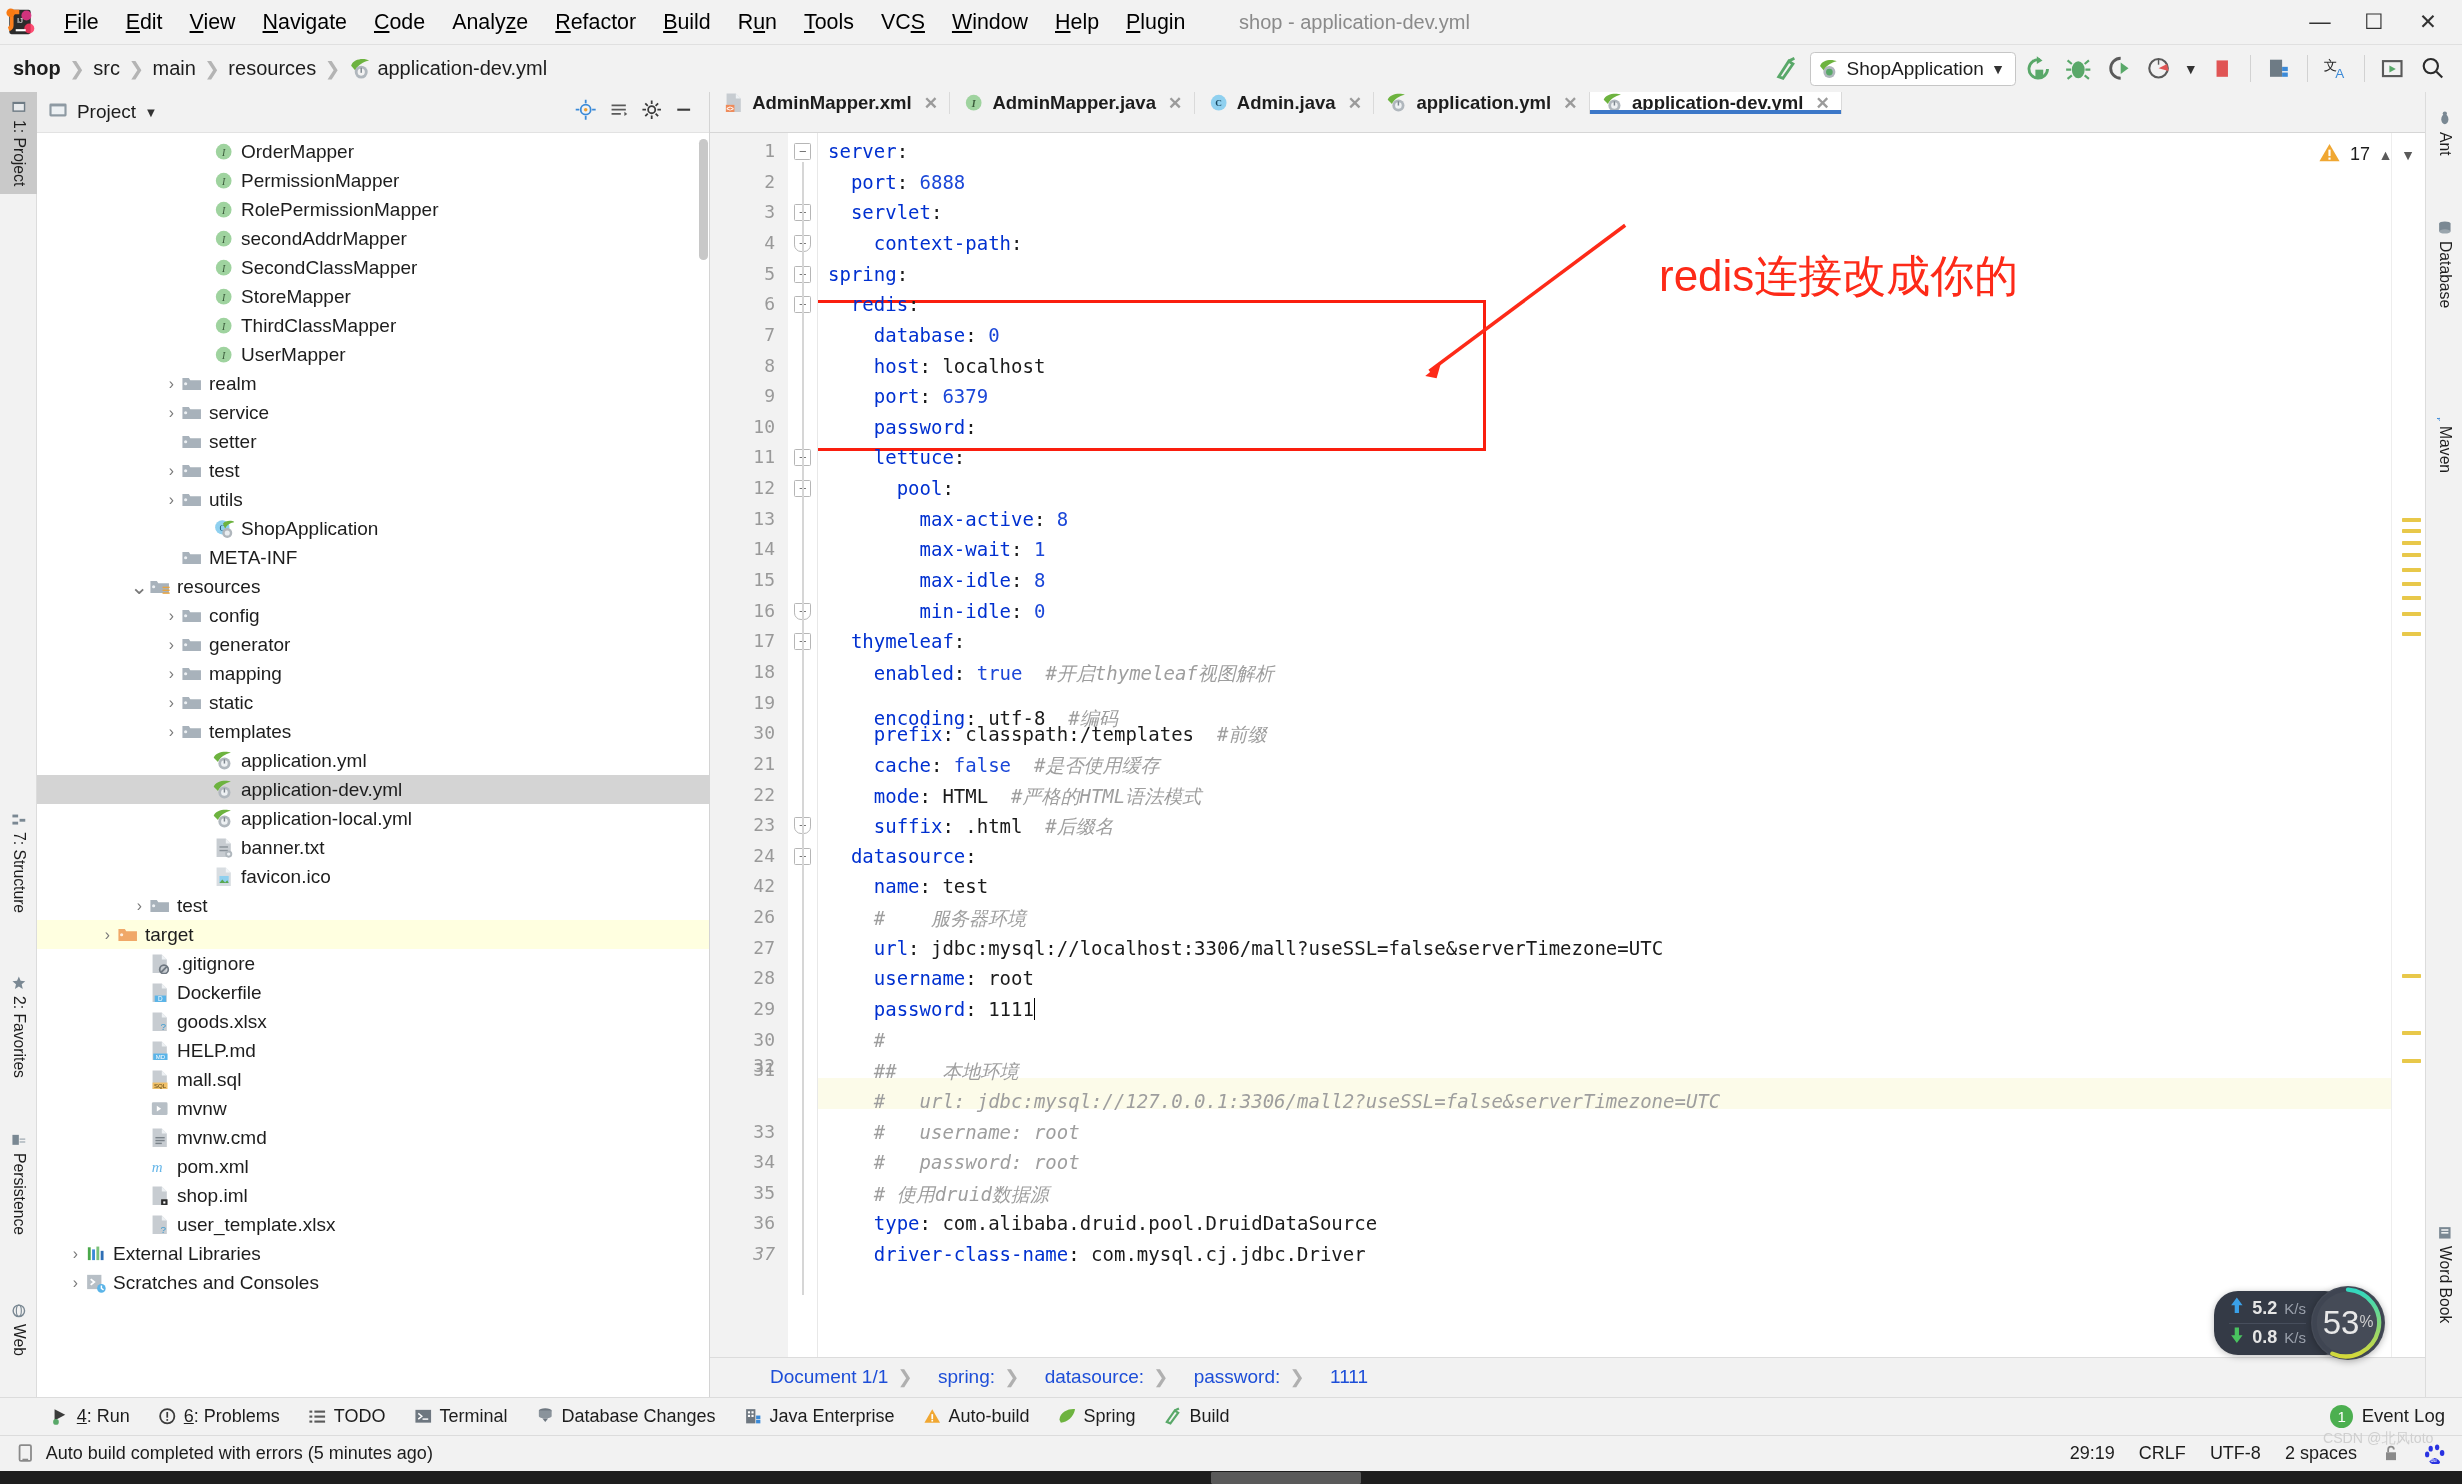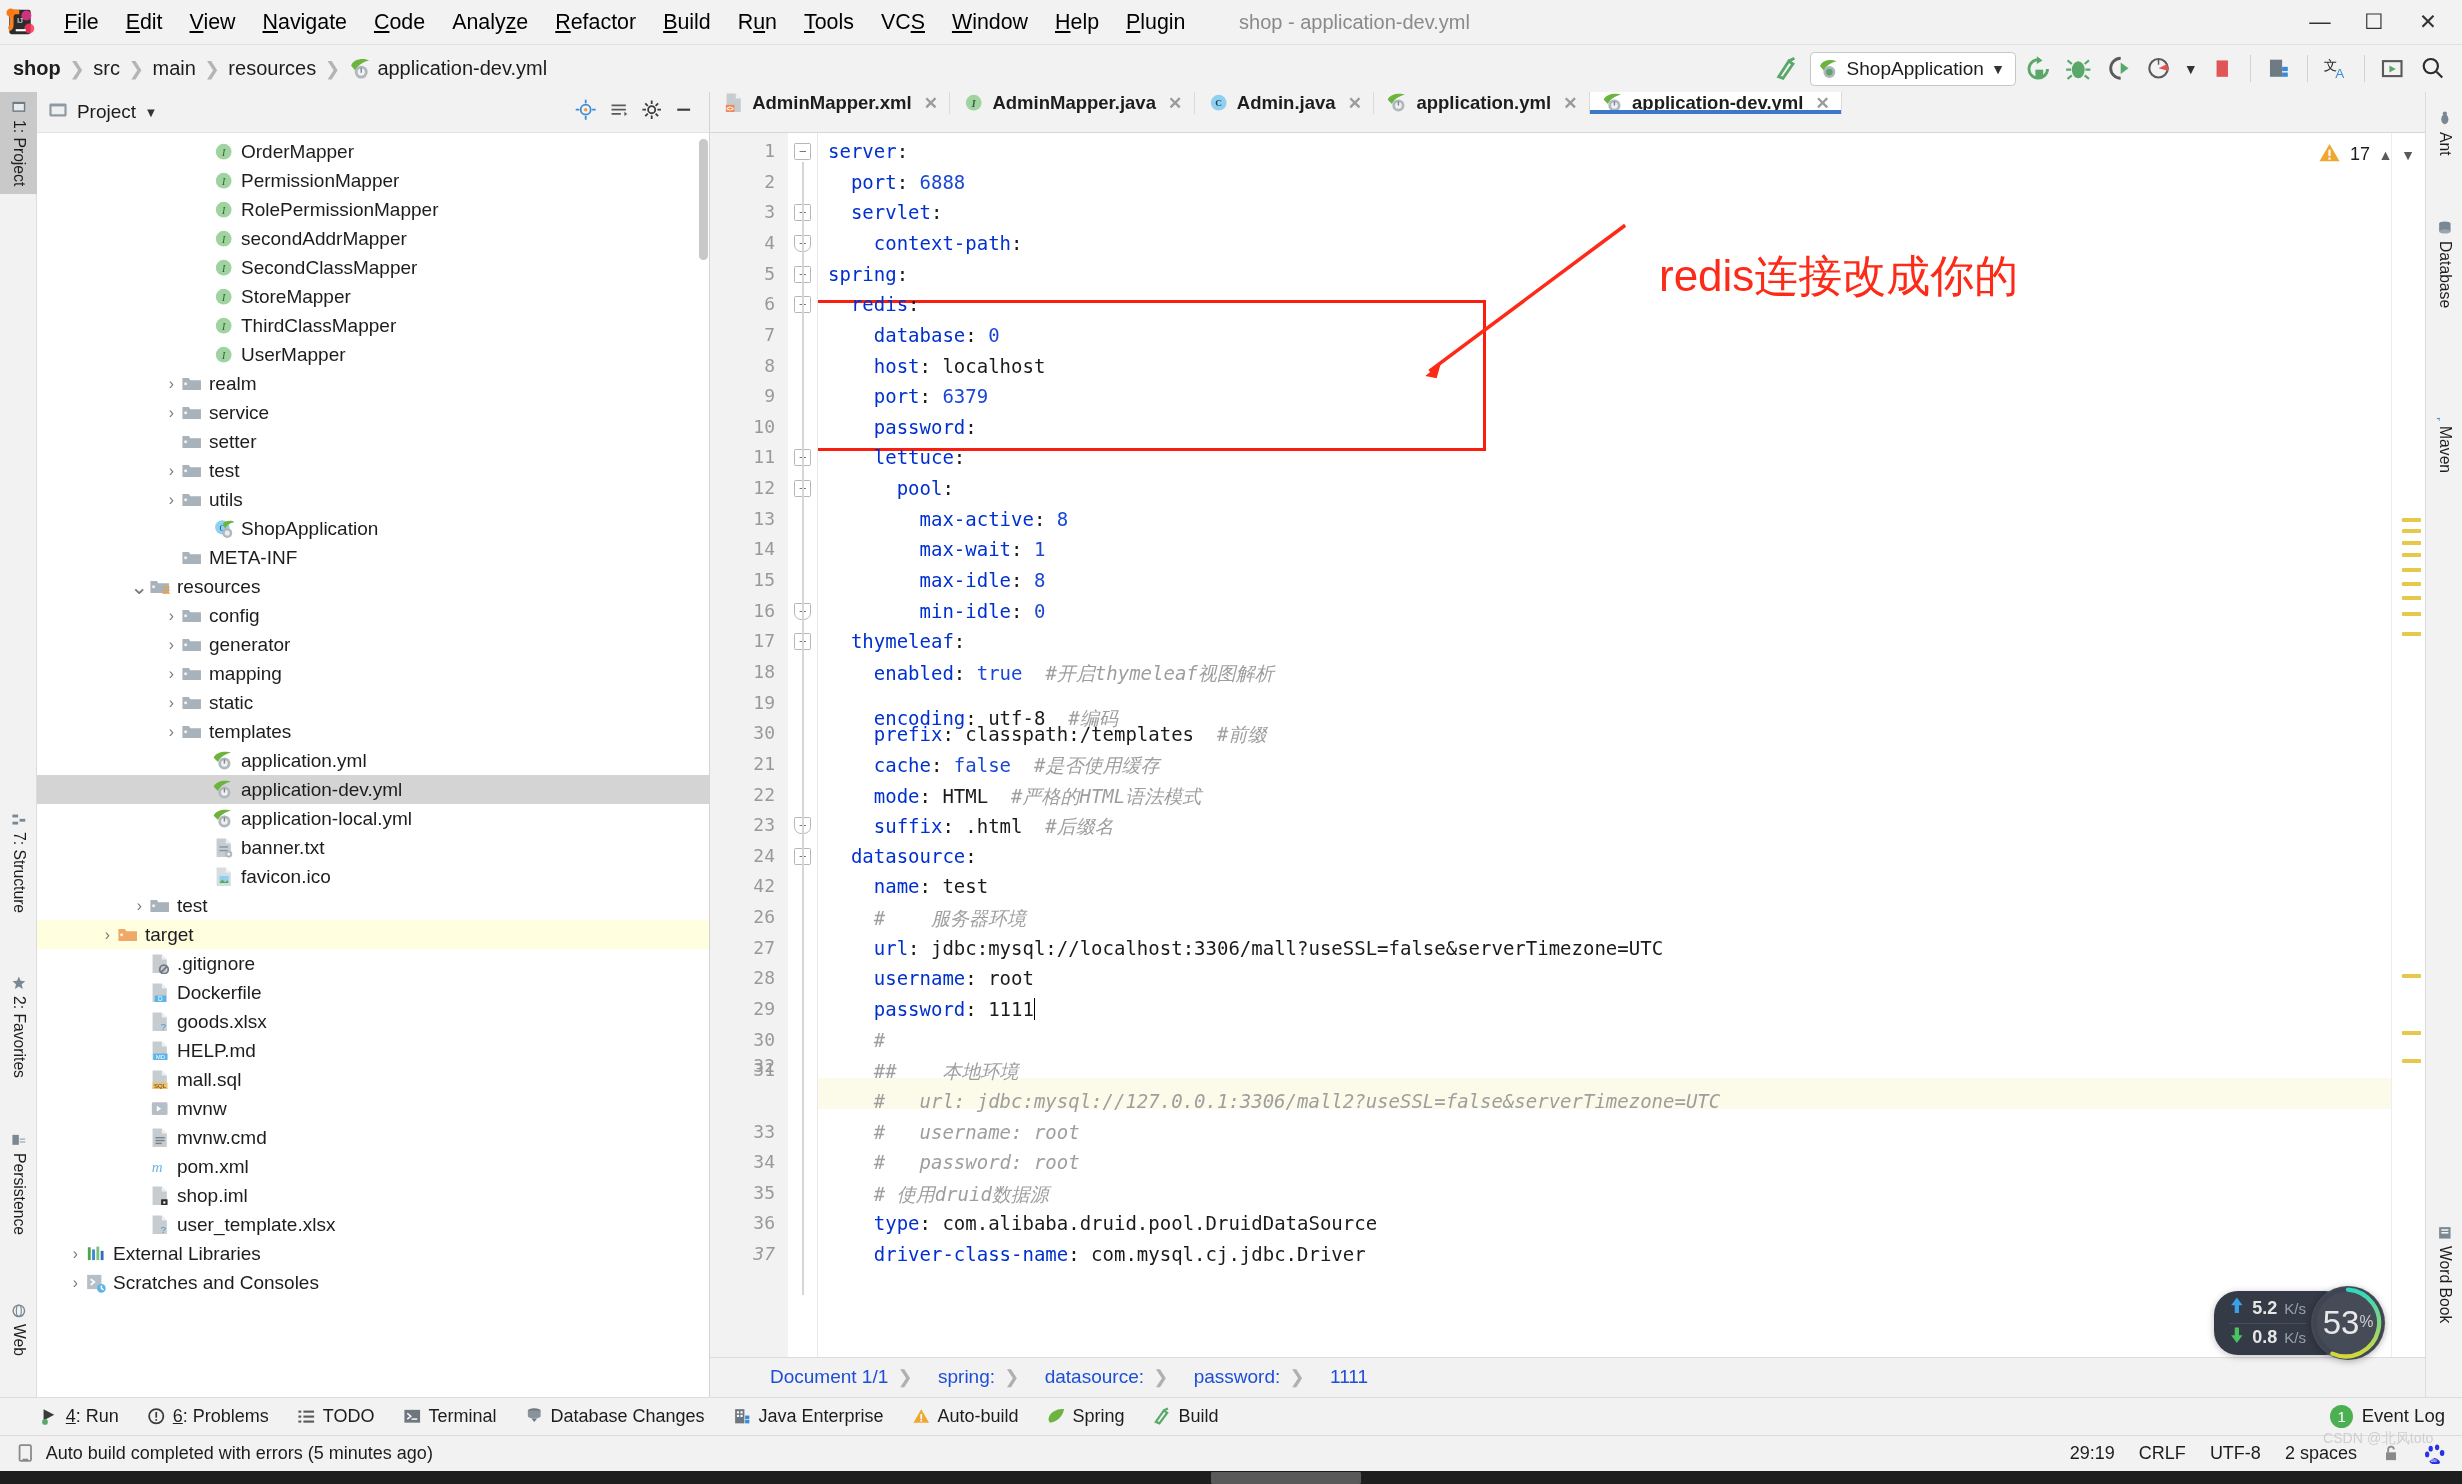--- a/index.html
+++ b/index.html
@@ -98,21 +98,21 @@
   .mk { position:absolute; right:4.3px; height:3.6px; border-radius:0.7px; }
 
   
   .editor-crumb { height:40px; background:#f2f2f2; border-top:0.7px solid #dcdcdc; display:flex; align-items:center;
                   padding-left:44px; gap:0; font-size:19px; color:#555; }
   .ec { color:#1d4ed8;margin-left:16px; }
   .ecs { color:#b0b0b0; padding:0 9.3px; font-size:18px; }
 
   
   .toolwin { height:38px; background:#f2f2f2; border-top:0.7px solid #dcdcdc; display:flex; align-items:center;
-             padding-left:26px; gap:0; flex:0 0 38px; }
+             padding-left:37px; gap:0; flex:0 0 38px; }
   .tw { display:flex; align-items:center; gap:7.1px; font-size:18px; padding:0 14.2px; color:#1d1d1d; white-space:nowrap; }
   .tw .u { text-decoration:underline; }
   .tw-right { margin-left:auto; display:flex; align-items:center; padding-right:17px; gap:8.5px; }
   .evbadge { width:23px; height:23px; border-radius:50%; background:#4caf50; color:#fff; font-size:15px;
              display:flex; align-items:center; justify-content:center; }
 
   
   .statusbar { height:36px; background:#f2f2f2; border-top:0.7px solid #dcdcdc; display:flex; align-items:center;
                padding:0 15.7px; font-size:18px; color:#1d1d1d; flex:0 0 36px; }
   .sb-right { margin-left:auto; display:flex; align-items:center; gap:24px; }

